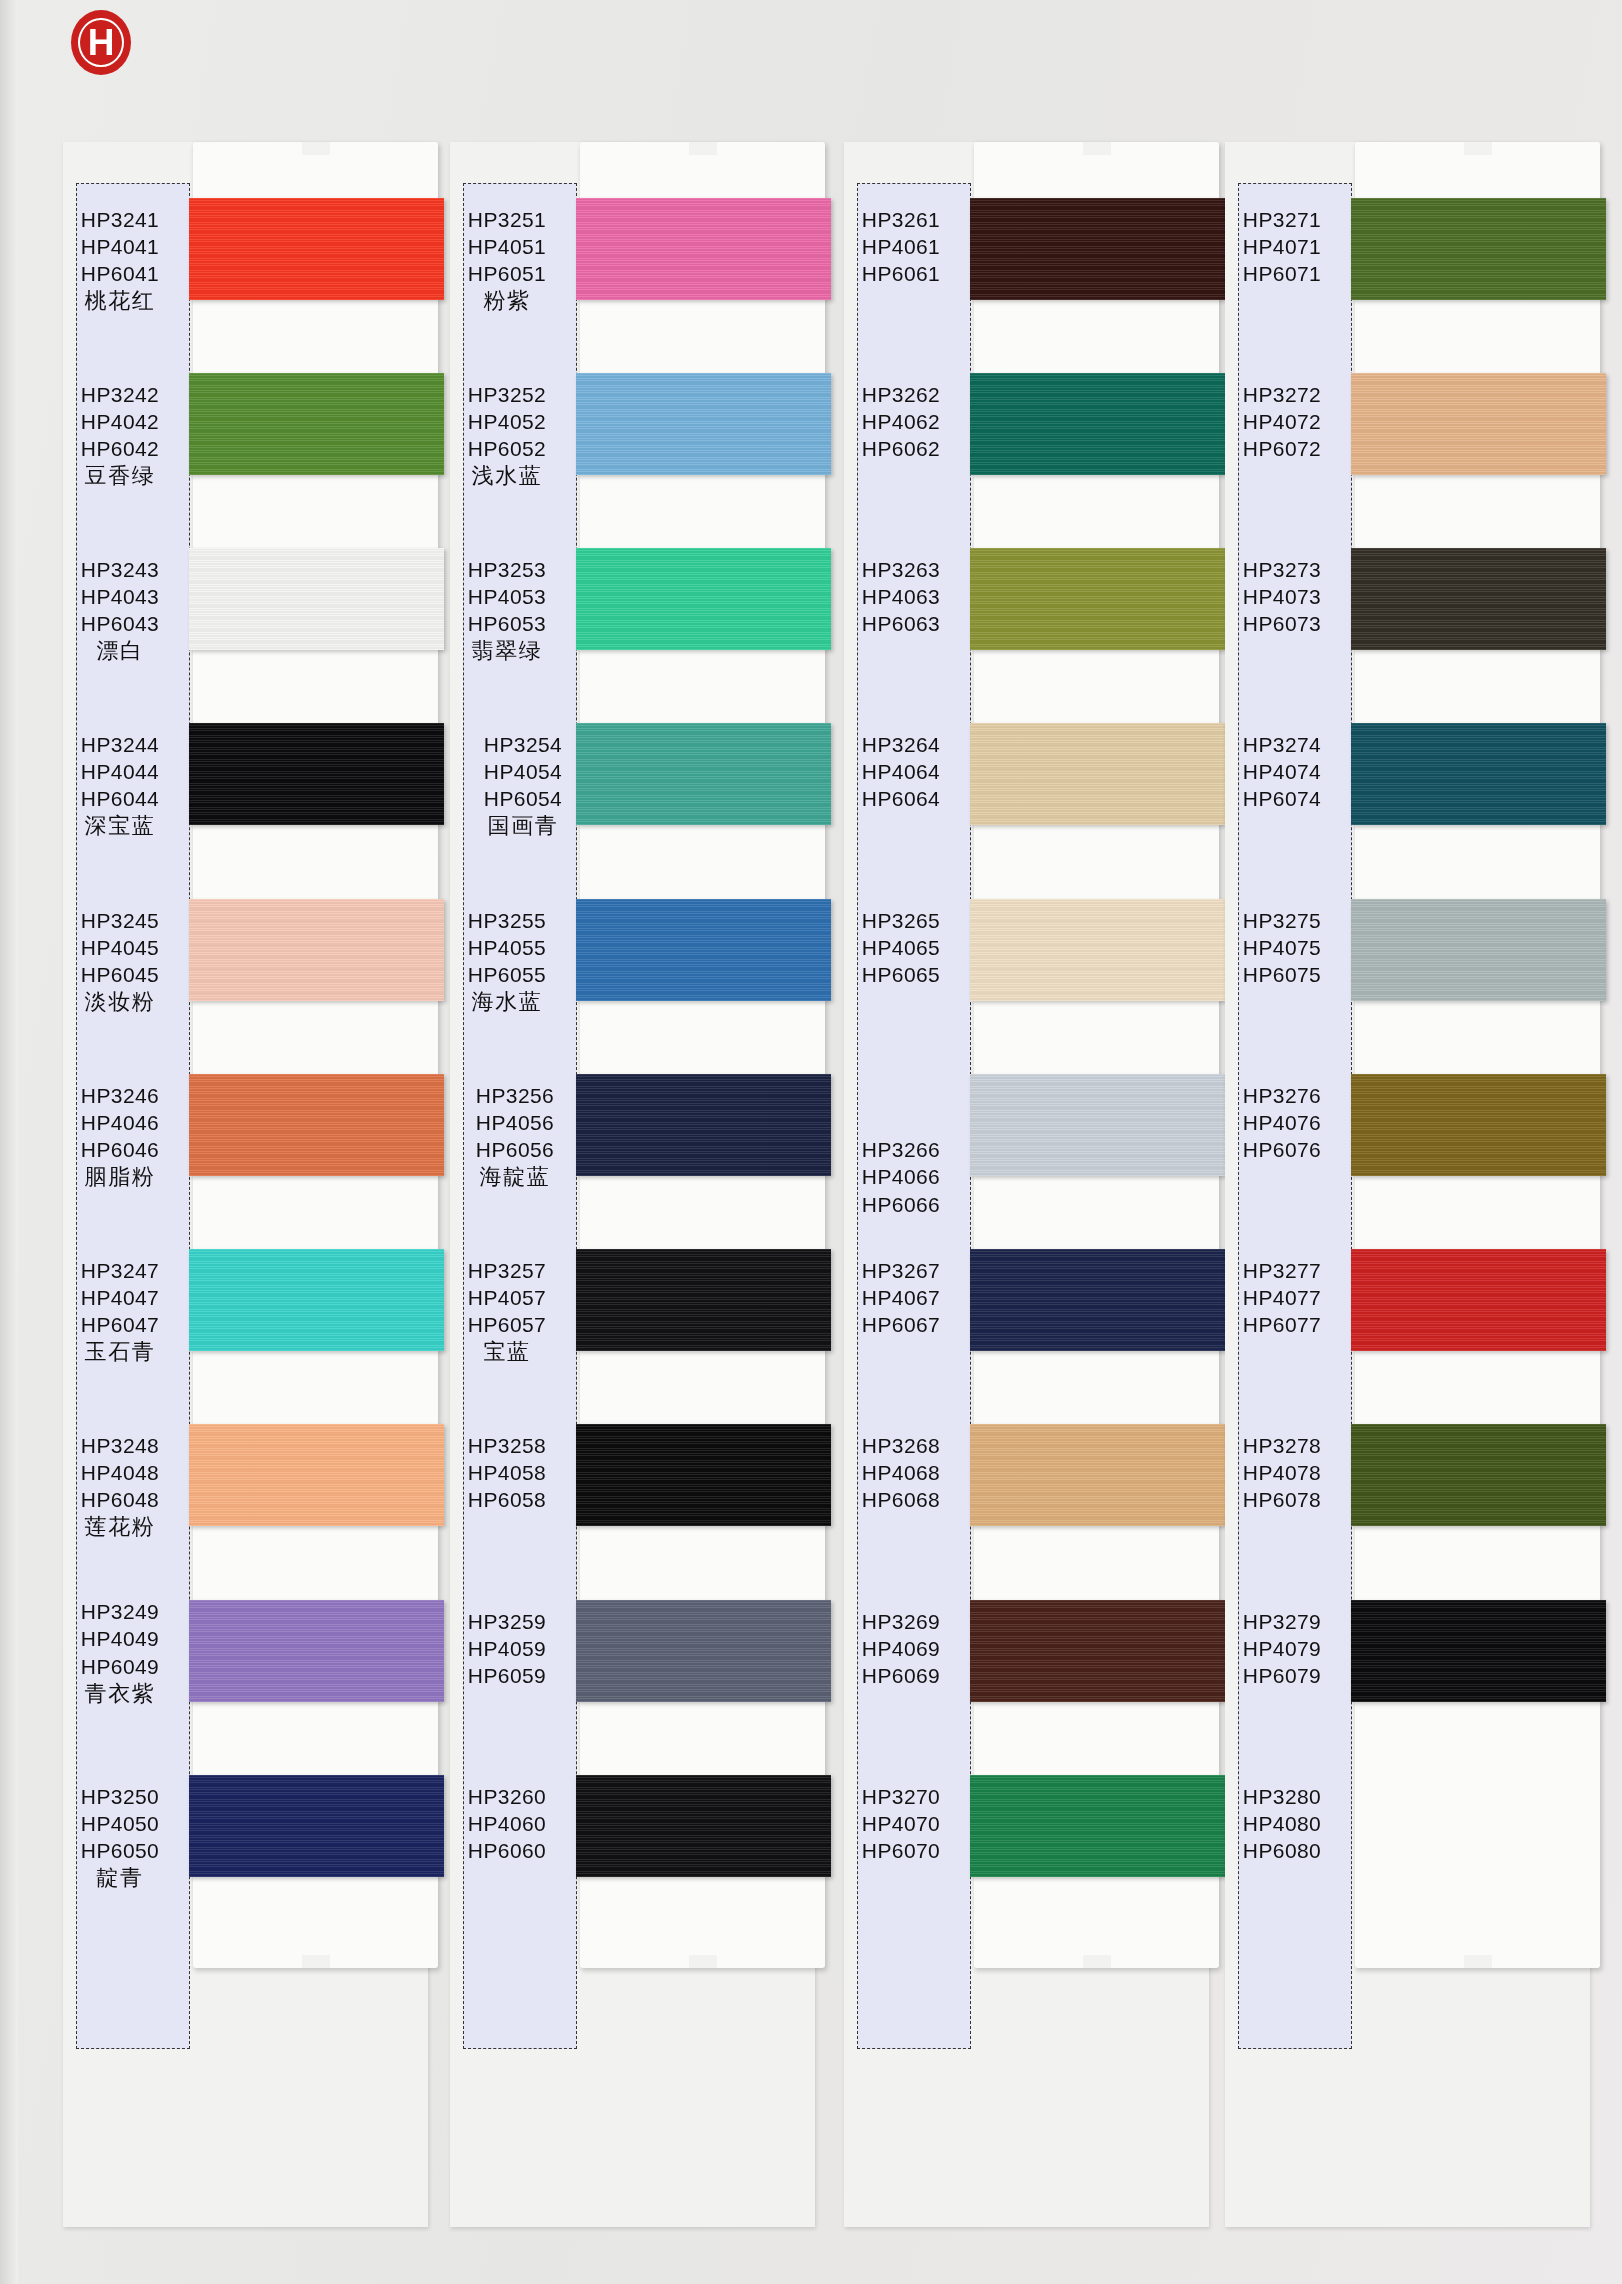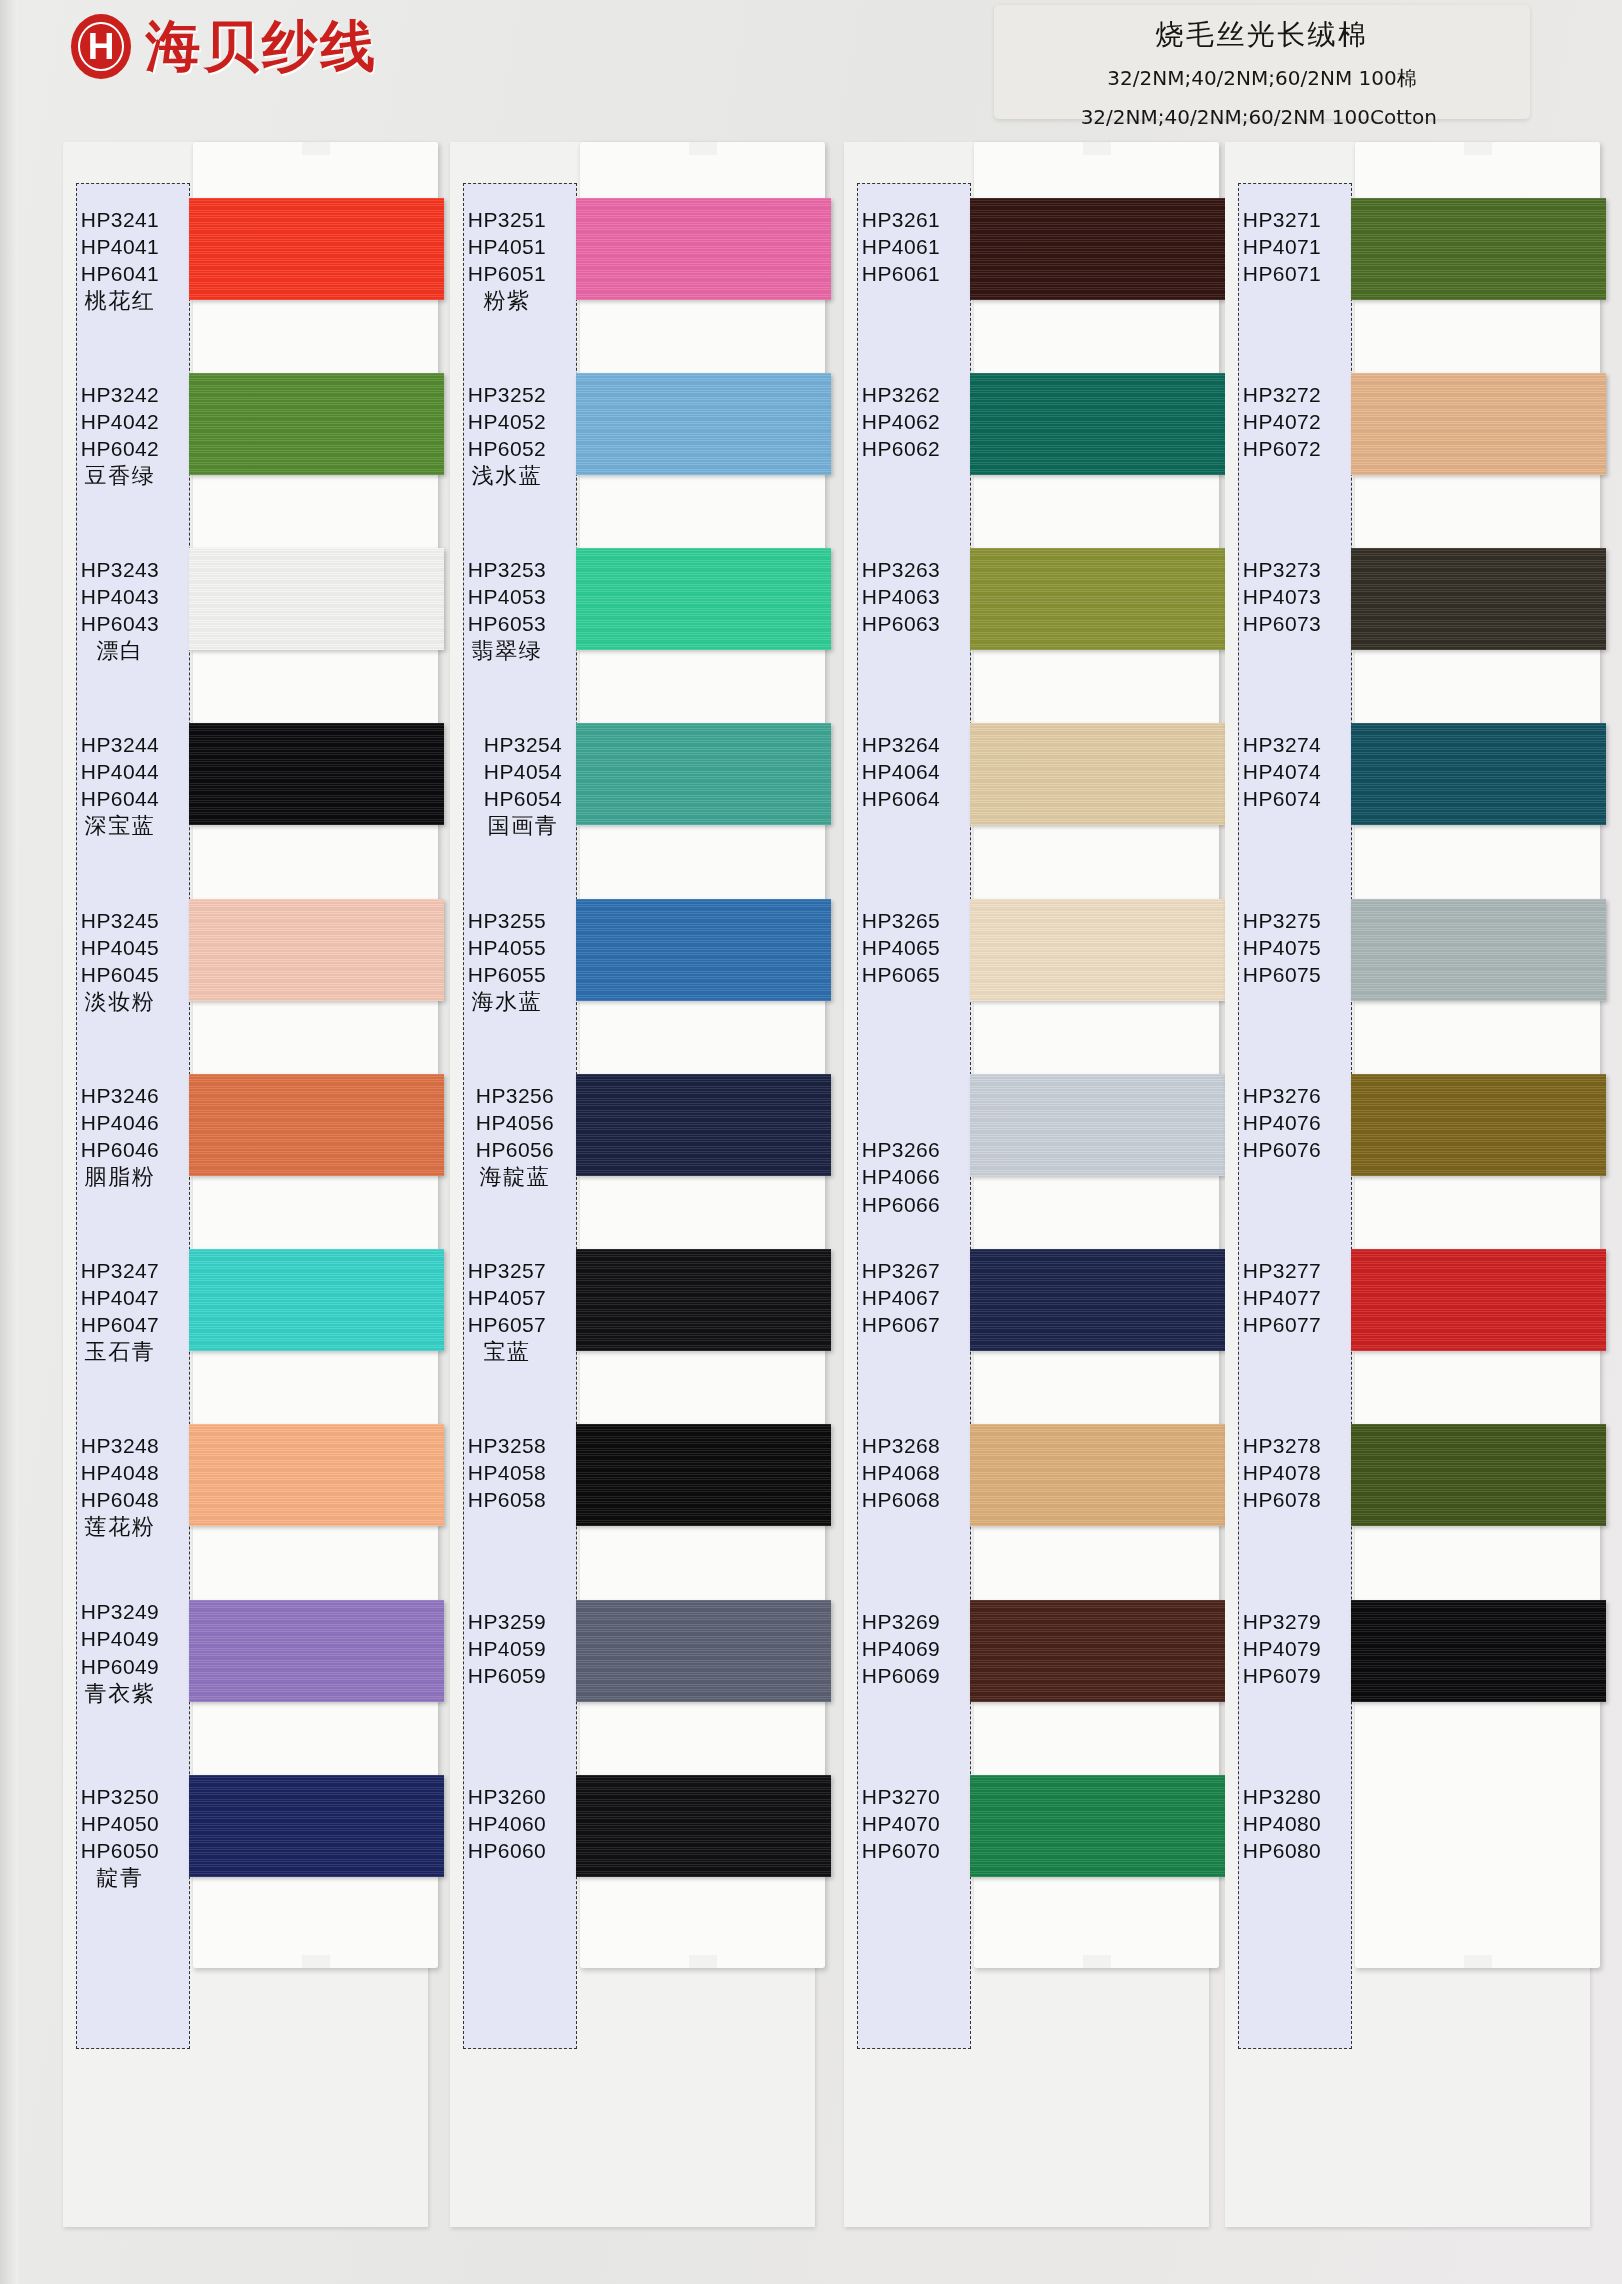--- a/index.html
+++ b/index.html
@@ -106,28 +106,22 @@
 </head>
 <body>
 
 <div id="sheet">
   <div id="left-edge"></div>
 
   <div id="logo">
     <div id="logo-mark">
       <span>H</span>
     </div>
-    <div id="logo-text">海贝纱线</div>
   </div>
 
-  <div id="title-card">
-    <div id="title-main">烧毛丝光长绒棉</div>
-    <div id="title-sub1">32/2NM;40/2NM;60/2NM  100棉</div>
-    <div id="title-sub2">32/2NM;40/2NM;60/2NM  100Cotton</div>
-  </div>
 
   <div class="panel" id="panel-0">
     <div class="label-strip"></div>
     <div class="card">
         <div class="card-notch-b"></div>
       </div>
     <div class="rows">
         <div class="row" style="top: 49px;">
           <div class="codes" style="top: 14.6px;">
             <div>HP3241</div>

